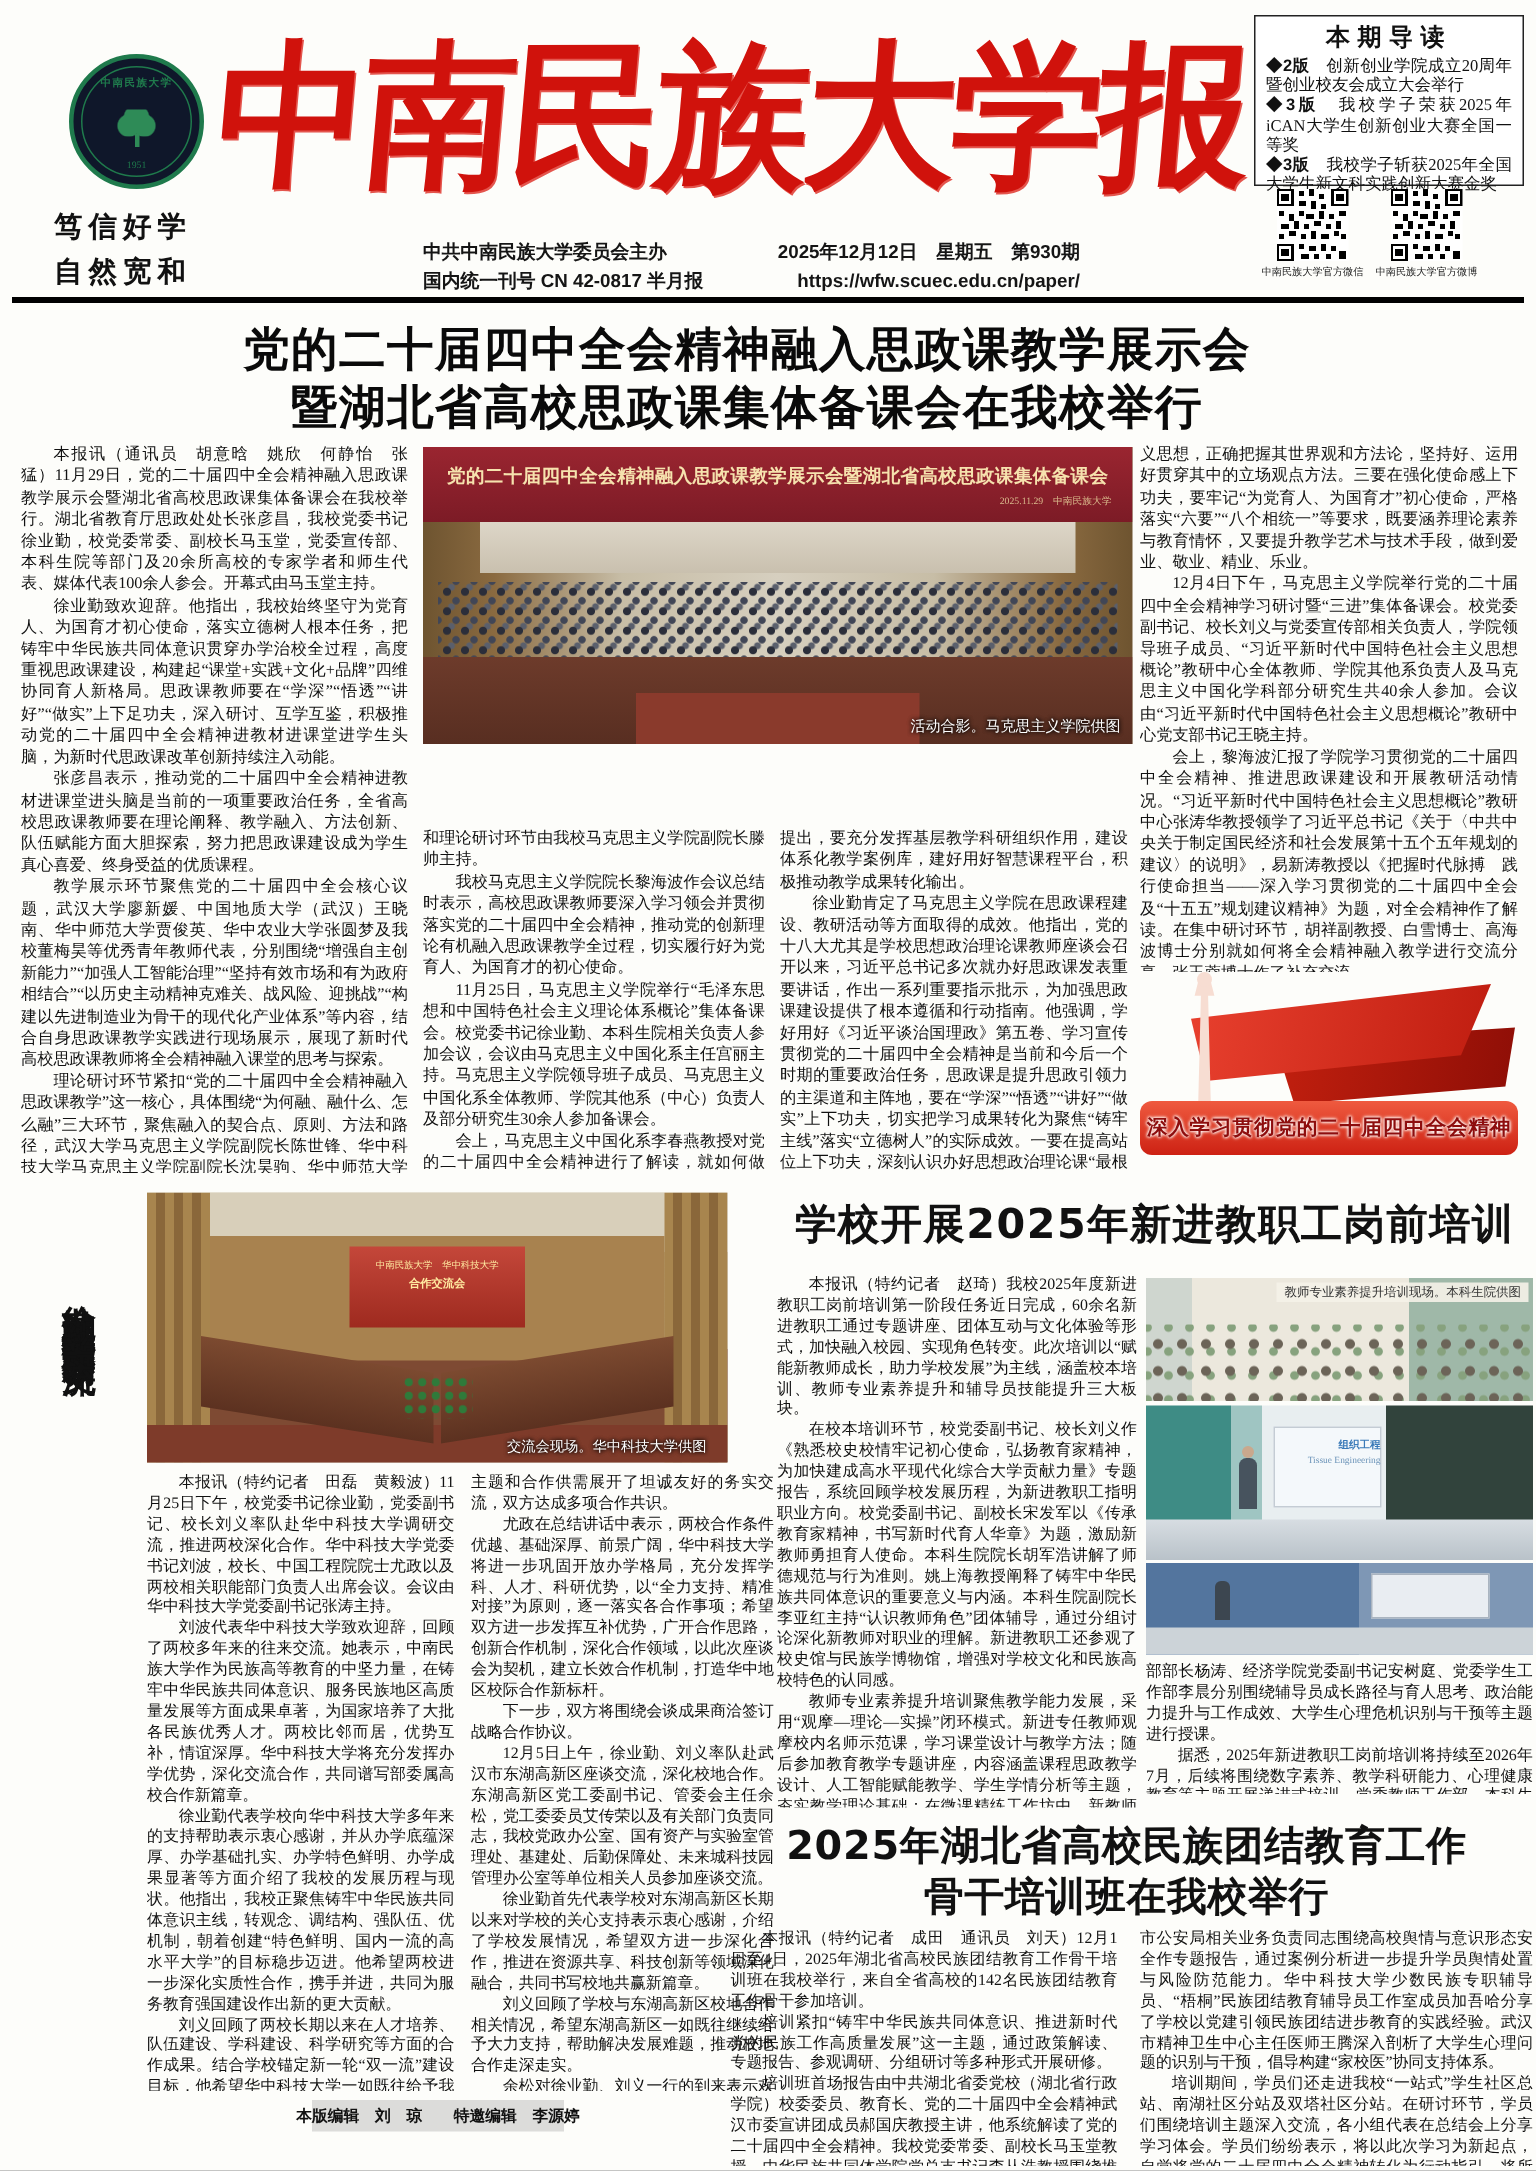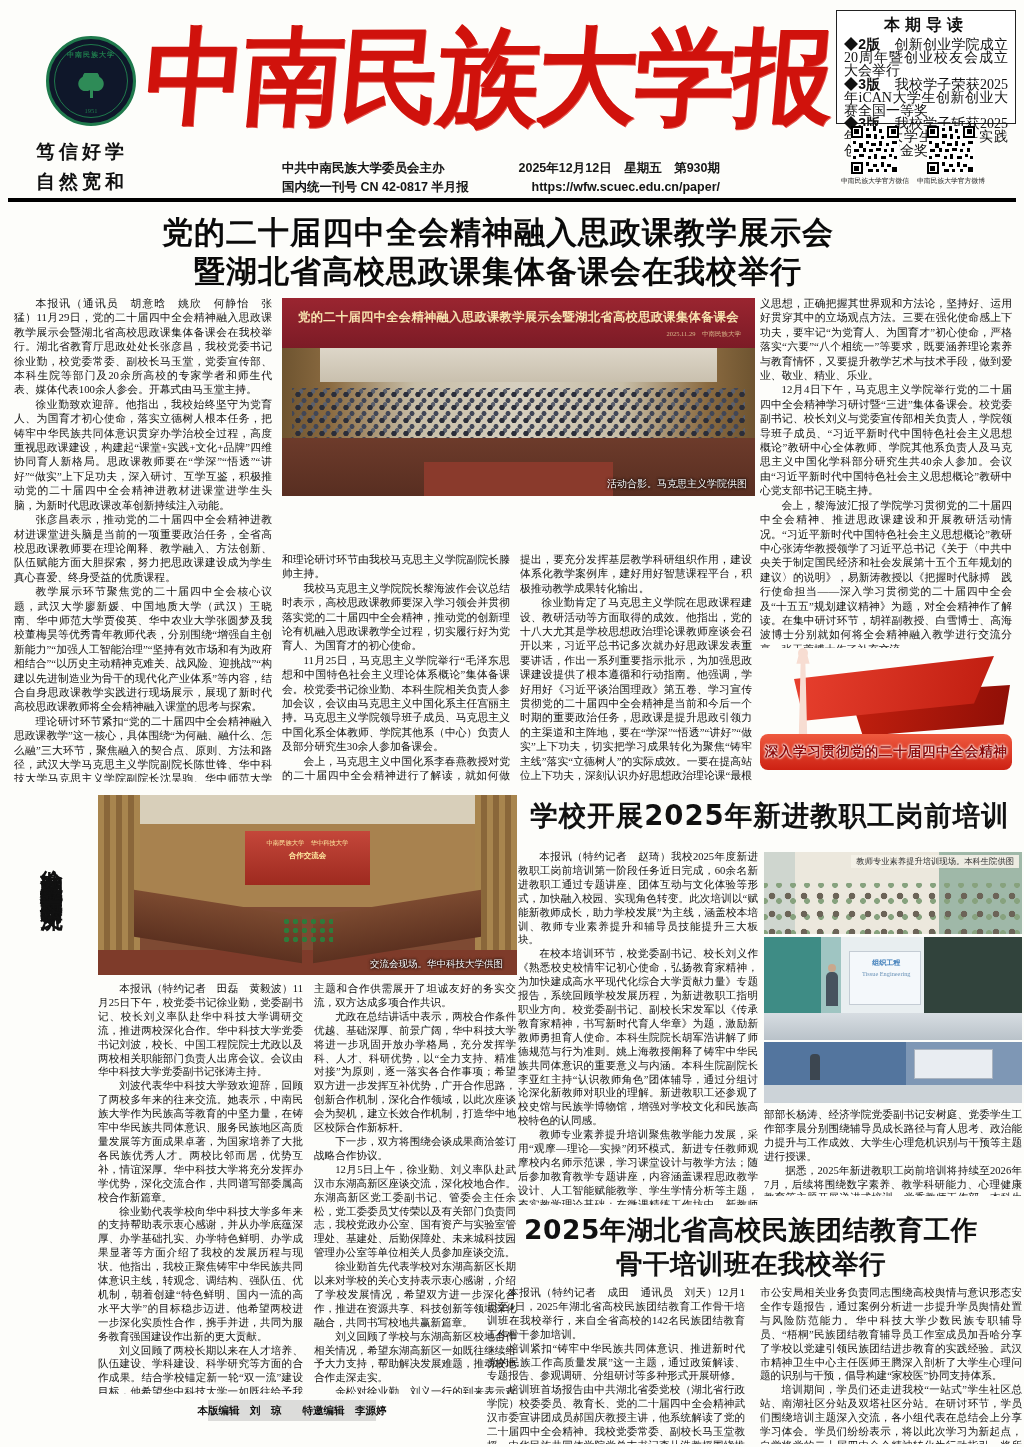--- a/index.html
+++ b/index.html
@@ -23,21 +23,21 @@
   .mast-title{position:absolute;left:138px;top:2px;width:700px;height:152px;text-align:center;
         font-family:"DejaVu Serif",serif;font-weight:bold;font-size:101px;line-height:150px;
         color:#d0120c;transform:skewX(-5deg) scaleY(1.04);letter-spacing:-3px;text-shadow:1px 1px 0 #e4554d;}
   .pubinfo{position:absolute;left:282px;top:159px;width:438px;font-family:"Liberation Sans",sans-serif;
         font-size:12.5px;font-weight:600;color:#151515;line-height:19px;}
   .pubinfo .row{display:flex;justify-content:space-between;}
   .guide-box{position:absolute;left:836px;top:10px;width:180px;height:114px;border:1.5px solid #222;
         background:#fff;padding:3px 7px;box-sizing:border-box;}
   .guide-title{text-align:center;font-size:16px;font-weight:900;letter-spacing:5px;
         font-family:"DejaVu Sans",sans-serif;margin:1px 0 2px 0;}
-  .guide-item{font-size:14px;line-height:13.2px;text-align:justify;margin:0;}
+  .guide-item{font-size:11px;line-height:13.2px;text-align:justify;margin:0;}
   .guide-item b{font-family:"Liberation Sans",sans-serif;}
   .qr-block{position:absolute;top:126px;width:74px;text-align:center;}
   .qr-block svg{width:48px;height:48px;display:block;margin:0 auto;}
   .qr-label{font-size:6.8px;margin-top:2px;color:#222;white-space:nowrap;}
   .mast-rule{position:absolute;left:8px;top:198px;width:1008px;height:3.5px;background:#000;}
 
   
   .lead-h{position:absolute;left:0;width:996px;text-align:center;font-family:Liberation Serif, serif;
         font-weight:900;font-size:31px;color:#0a0a0a;letter-spacing:1px;}
   .col{position:absolute;font-size:10.6px;line-height:13.9px;text-align:justify;overflow:hidden;}
@@ -77,21 +77,21 @@
   .sg-ribbon{position:absolute;left:0;right:0;bottom:10px;height:36px;border-radius:8px;
         background:linear-gradient(#ef5a3f,#cd2113);display:flex;align-items:center;justify-content:center;}
   .sg-text{font-family:"DejaVu Sans",sans-serif;font-weight:900;font-size:13.8px;color:#8e0d0d;
         letter-spacing:.5px;text-shadow:0 0 2px #fff,0 0 2px #fff,0 0 3px #ffe9dd;white-space:nowrap;}
 
   
   .v-headline{position:absolute;left:24px;top:852px;height:548px;width:56px;
         writing-mode:vertical-rl;text-orientation:upright;font-family:"DejaVu Serif",serif;
         font-weight:900;font-size:22.5px;letter-spacing:1.6px;line-height:56px;}
   .photo-visit{position:absolute;left:98px;top:795px;width:387px;height:180px;overflow:hidden;
-        background:linear-gradient(#d9d0ba 0 22%,#b9a178 22% 58%,#7e4a33 58% 100%);padding-left:32px;}
+        background:linear-gradient(#d9d0ba 0 22%,#b9a178 22% 58%,#7e4a33 58% 100%);}
   .pv-curtain{position:absolute;top:0;bottom:0;width:42px;
         background:repeating-linear-gradient(90deg,#a8854e 0 6px,#8a673a 6px 12px);}
   .pv-wall{position:absolute;left:42px;right:42px;top:0;height:62%;
         background:linear-gradient(#d8cfba 0 26%,#a8824f 26% 100%);}
   .pv-screen{position:absolute;left:35%;width:30%;top:20%;height:30%;
         background:linear-gradient(#c4473a,#9e2a1f);color:#ffe9a0;text-align:center;}
   .pv-screen .s1{font-size:6.3px;padding-top:8px;white-space:nowrap;}
   .pv-screen .s2{font-size:7.5px;font-weight:bold;margin-top:3px;}
   .pv-table-l{position:absolute;left:36px;bottom:14%;width:40%;height:26%;
         background:linear-gradient(#7c4a30,#5c3120);transform:skewY(9deg);}
@@ -113,21 +113,21 @@
         background:linear-gradient(90deg,#cfd6cf 0 12%,#ece8dd 12% 68%,#9fb8a8 68% 100%);}
   .t1-people{position:absolute;left:0;right:0;bottom:0;height:62%;
         background-image:radial-gradient(circle,#6c6458 3px,transparent 3.6px),
                          radial-gradient(circle,#87a27e 2.6px,transparent 3.2px);
         background-size:16px 18px,14px 16px;background-position:0 4px,8px 10px;}
   .t1-caption{position:absolute;top:3px;right:3px;background:rgba(245,242,232,.9);color:#333;
         font-size:8.3px;padding:1px 5px;}
   .photo-t2{position:absolute;left:764px;top:937px;width:258px;height:103px;overflow:hidden;
         background:linear-gradient(90deg,#3e8c85 0 22%,#9fc5c2 22% 30%,#e8eef0 30% 62%,#31433c 62% 100%);}
   .t2-screen{position:absolute;left:33%;top:14%;width:28%;height:52%;background:#f4f8fb;border:1px solid #c4ccd4;
-        color:#3a7ab8;text-align:center;padding:6px 0 0 2px;box-sizing:border-box;}
+        color:#3a7ab8;text-align:right;padding:6px 0 0 2px;box-sizing:border-box;}
   .t2-screen .s1{font-size:7px;font-weight:bold;}
   .t2-screen .s2{font-size:6.3px;margin-top:2px;color:#6b93b8;}
   .t2-fig{position:absolute;left:24%;top:34%;width:12px;height:34px;background:#47535e;border-radius:5px 5px 0 0;}
   .t2-fig::before{content:"";position:absolute;top:-8px;left:2px;width:8px;height:8px;border-radius:50%;background:#c9a88d;}
   .t2-desks{position:absolute;left:0;right:0;bottom:0;height:26%;
         background:linear-gradient(#d7dde2,#b9c2c9);}
   .photo-t3{position:absolute;left:764px;top:1042px;width:258px;height:61px;overflow:hidden;
         background:linear-gradient(90deg,#53759e 0 55%,#7e97b5 55% 100%);}
   .t3-screen{position:absolute;left:58%;top:12%;width:30%;height:46%;background:#e9edf2;border:1px solid #aab4c0;}
   .t3-desk{position:absolute;left:0;right:0;bottom:0;height:30%;background:#ccd3d8;}

